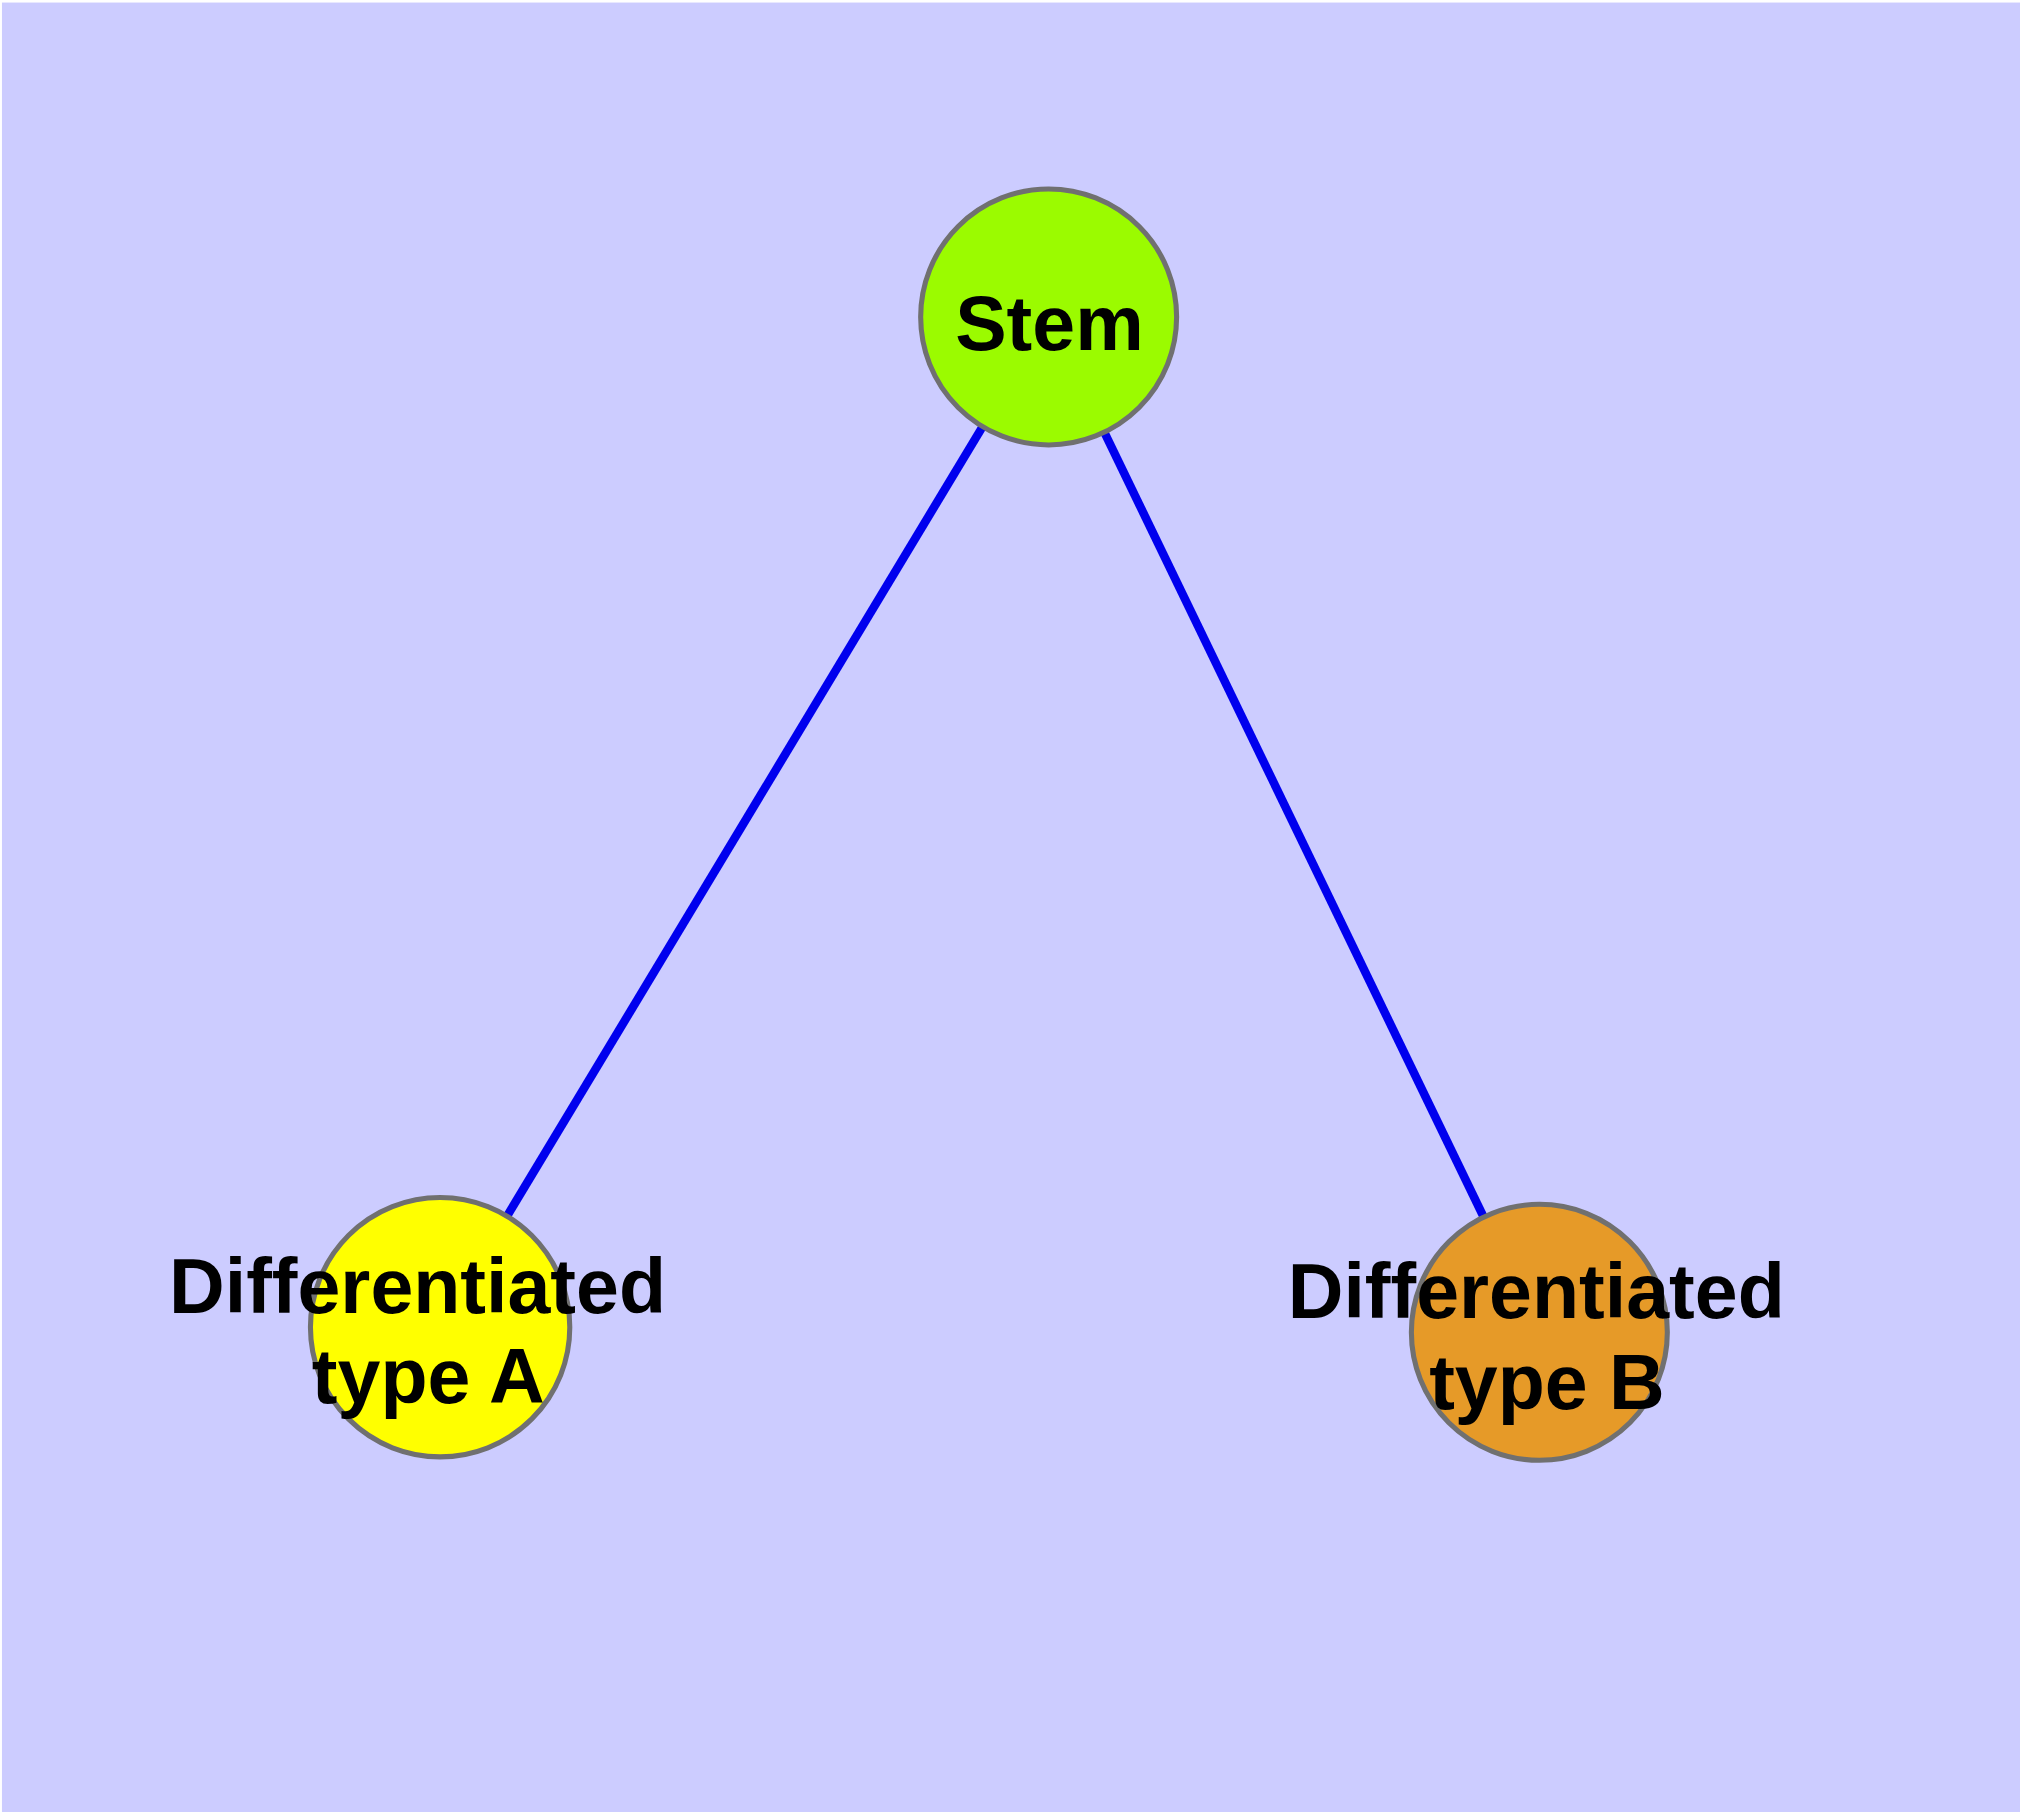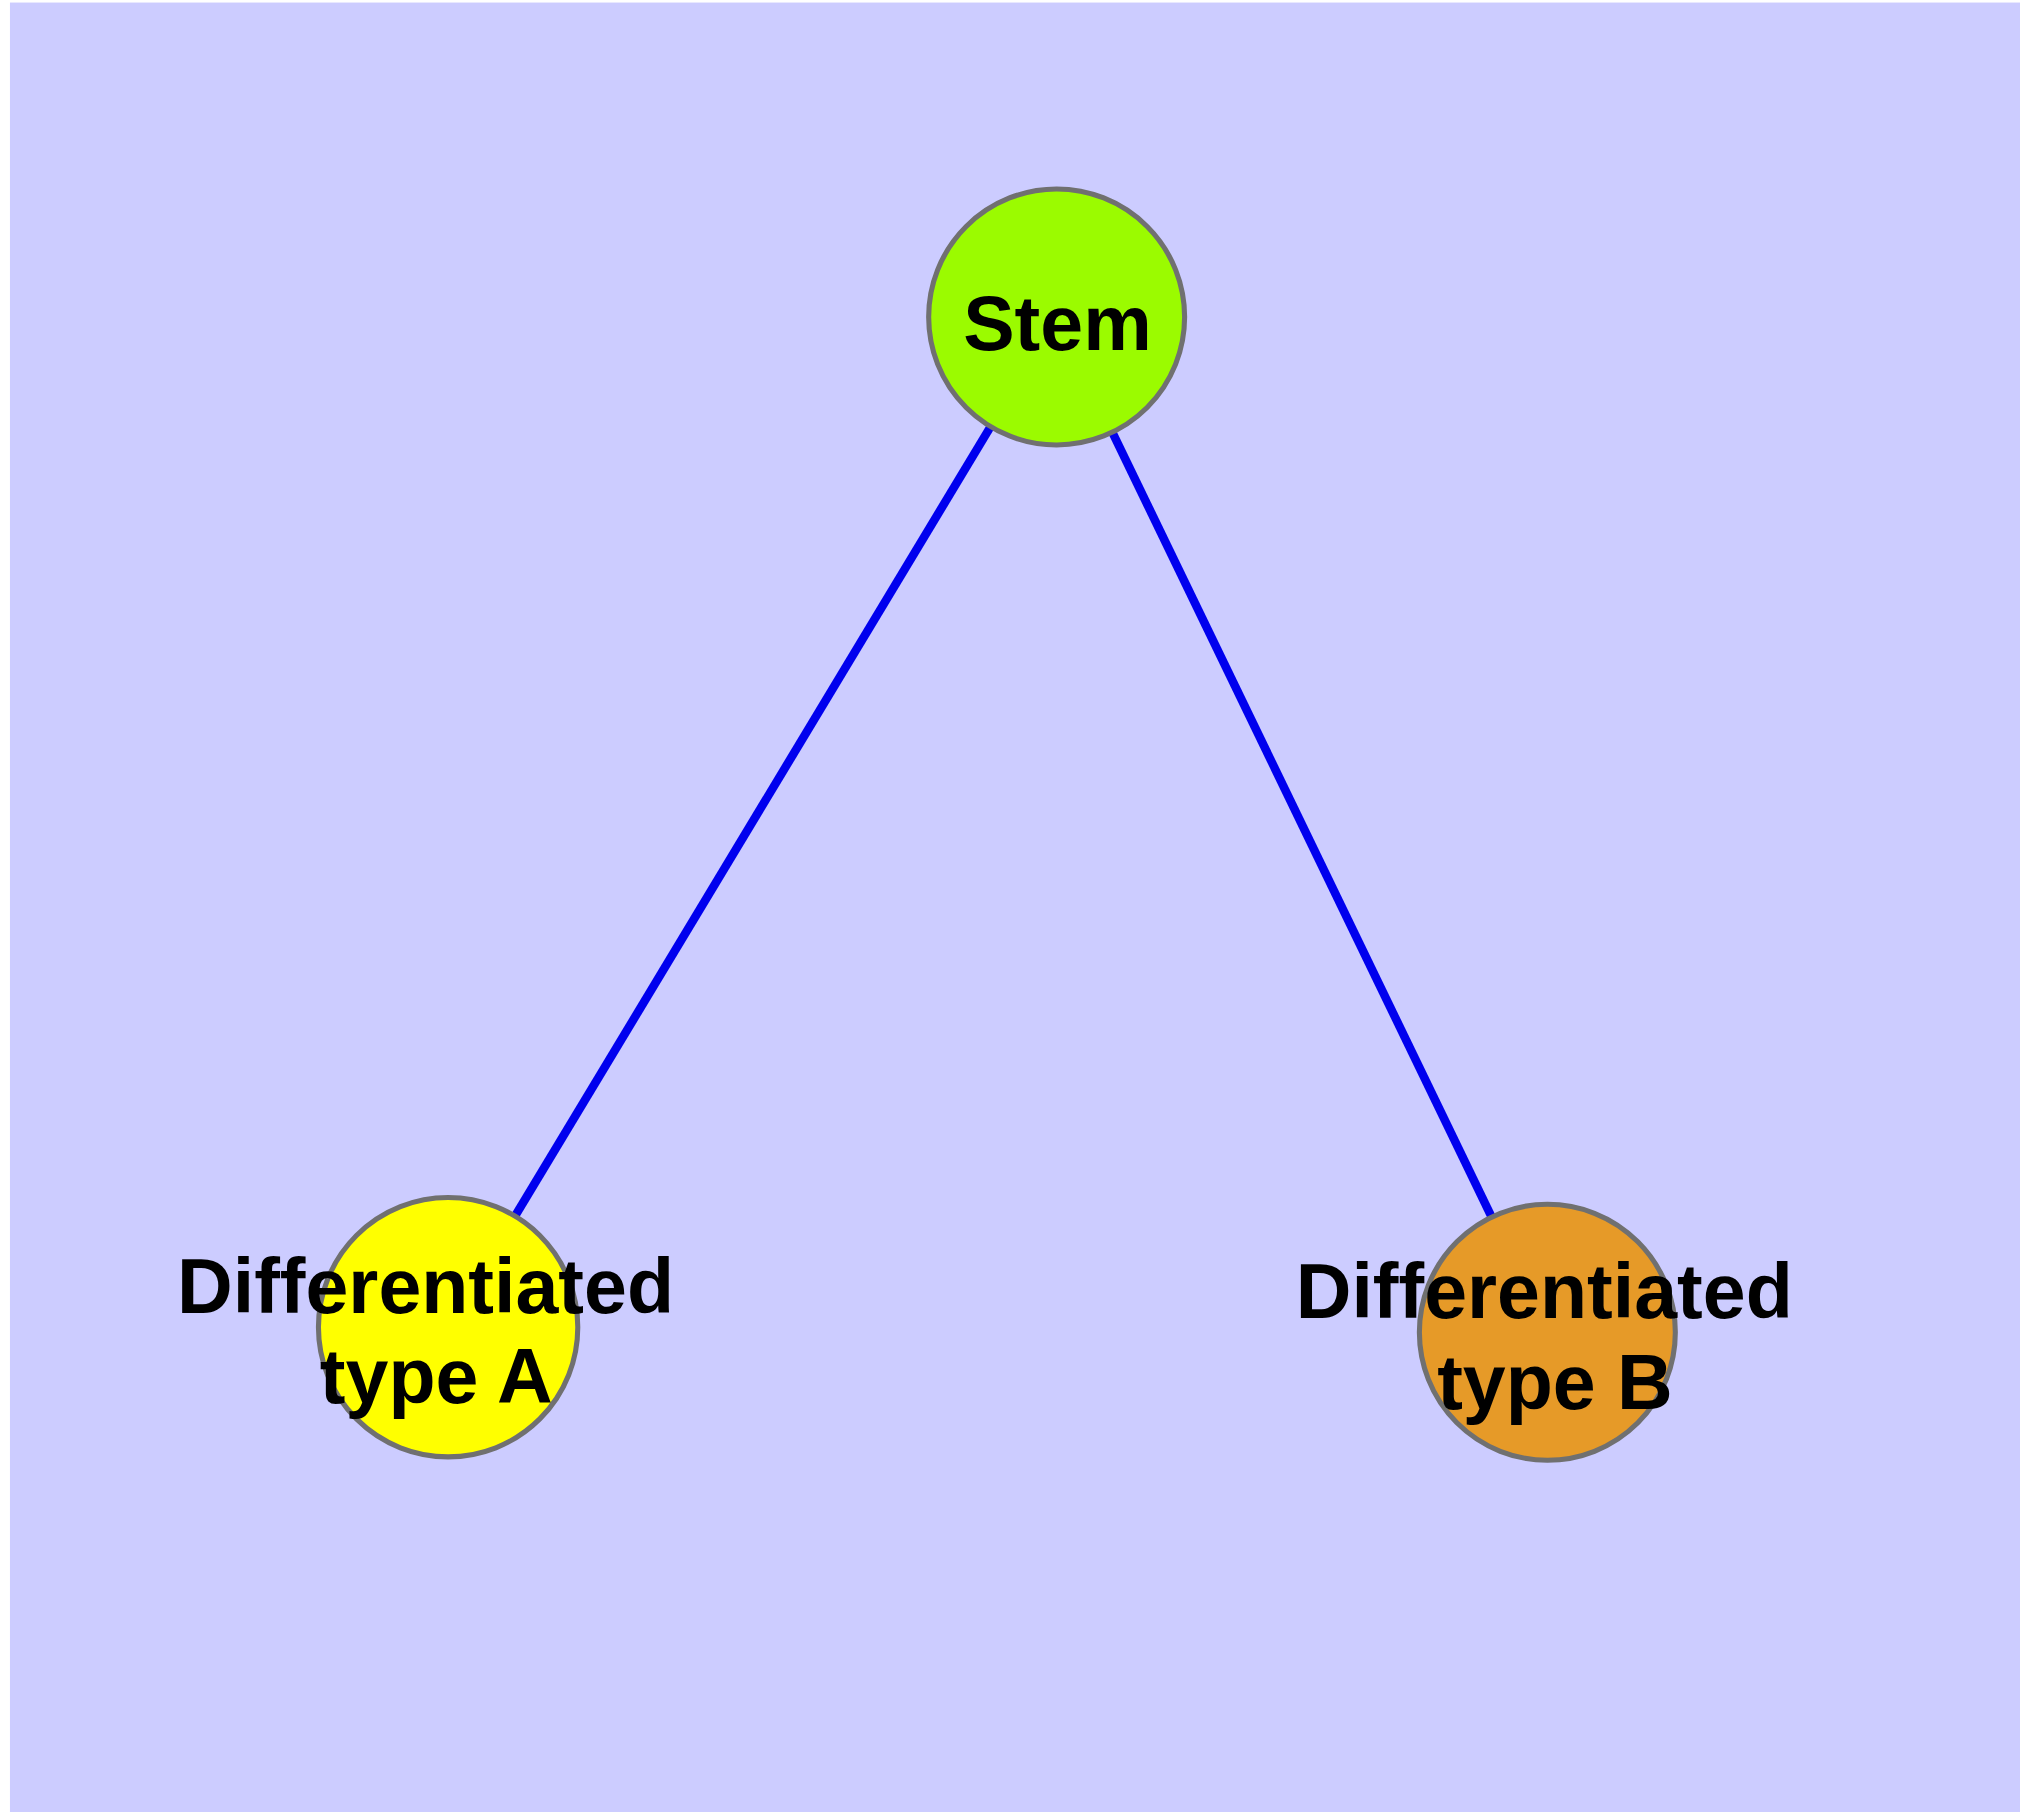--- a/index.html
+++ b/index.html
@@ -8,21 +8,20 @@
     background: #ffffff;
     width: 2021px;
     height: 1812px;
     overflow: hidden;
   }
   .stage {
     position: relative;
     width: 1597px;
     height: 1812px;
     font-family: "Liberation Sans", sans-serif;
-    margin-left: 8px;
   }
   svg.graph {
     display: block;
     width: 2021px;
     height: 1812px;
   }
   .node-label {
     font-family: "Liberation Sans", "DejaVu Sans", sans-serif;
     font-weight: bold;
     font-size: 91px;

